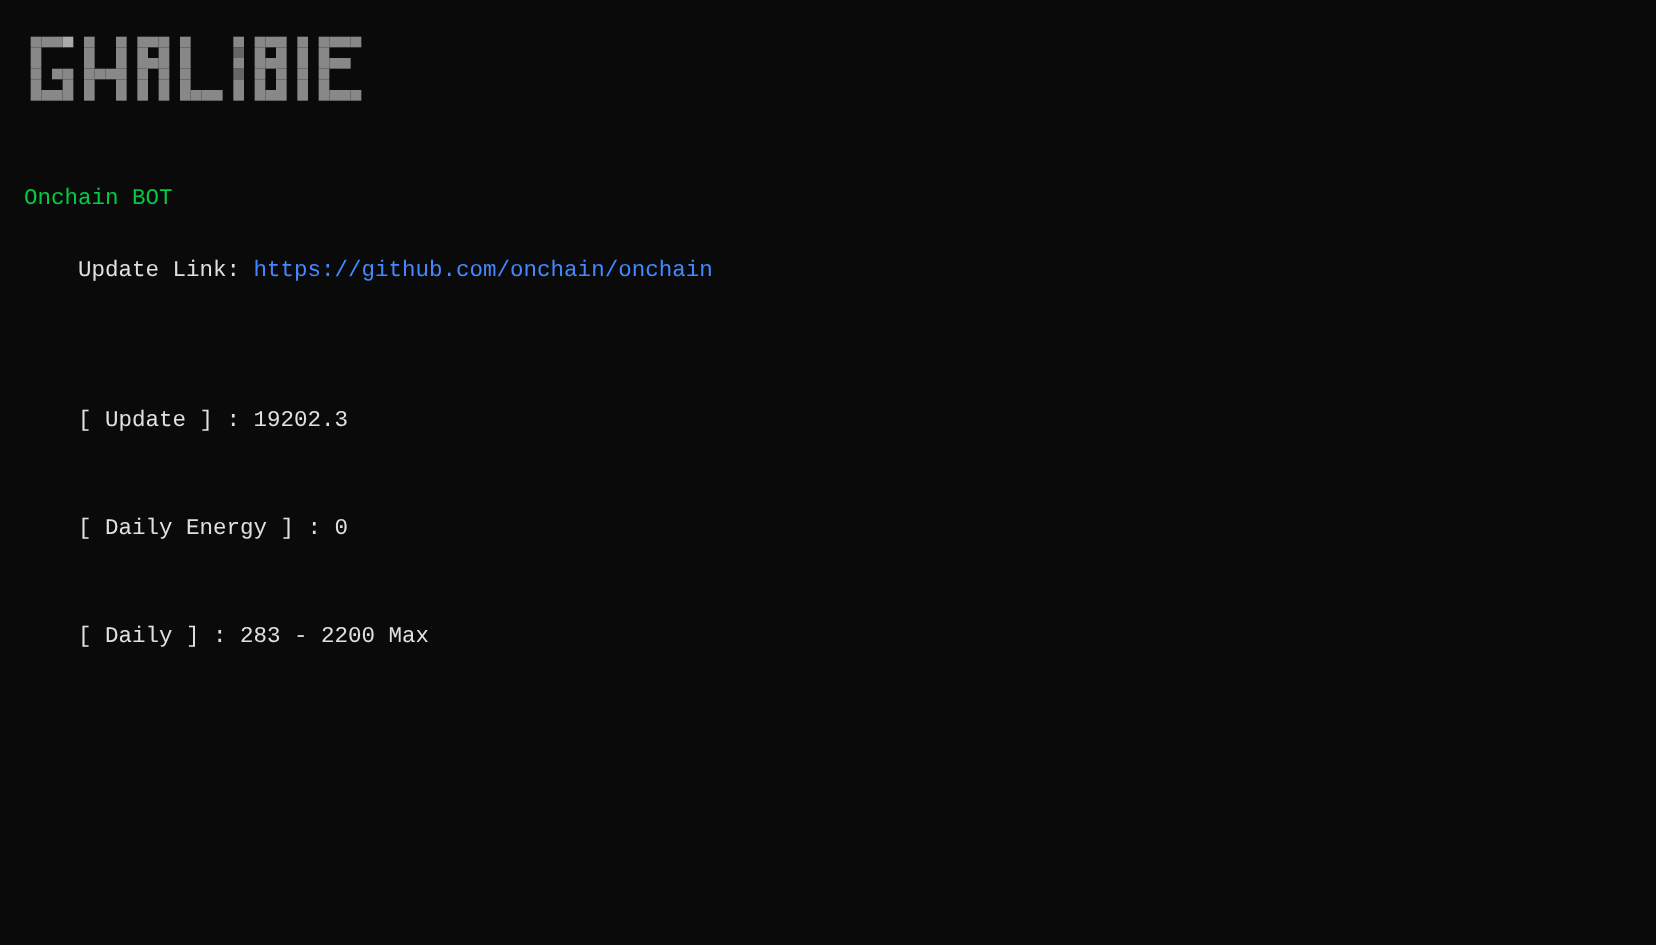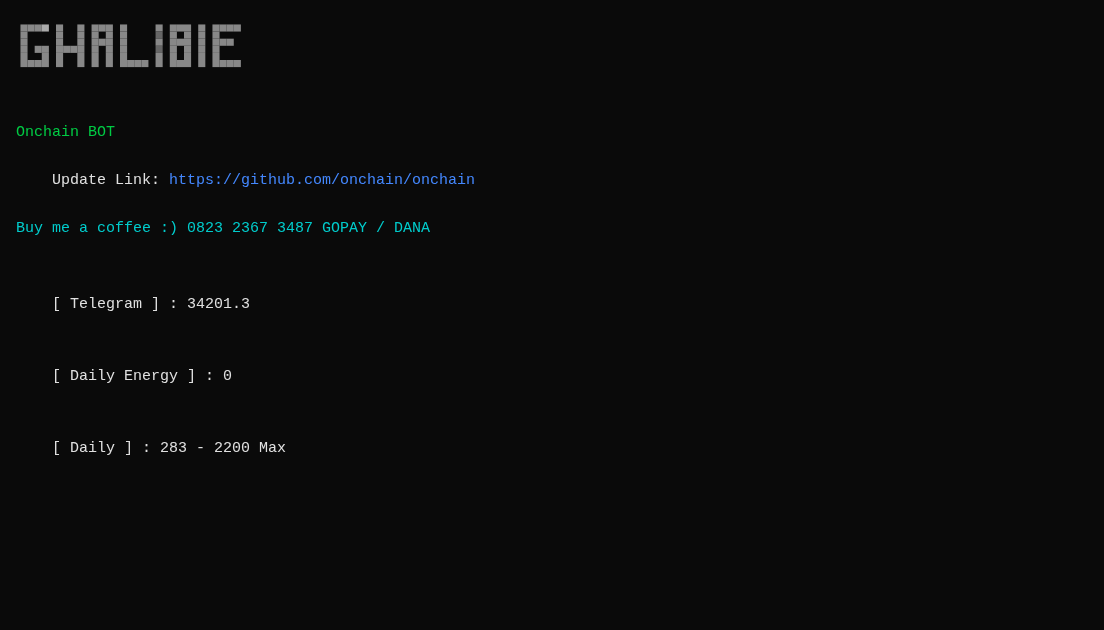--- a/index.html
+++ b/index.html
@@ -154,28 +154,27 @@
     <rect x="237" y="45" width="8" height="8" fill="#888"></rect>
     <rect x="245" y="45" width="8" height="8" fill="#888"></rect>
   </svg>
 </div>
 
 <div class="info-section">
   <div class="line line-green">Onchain BOT</div>
   <div class="line line-white">
     <span>Update Link: </span><span class="line-blue-link">https://github.com/onchain/onchain</span>
   </div>
-  <div class="line line-cyan">Buy me a coffee :) 0823 2367 3487 GOPAY / DANA</div>
 </div>
 
 <div class="divider"></div>
 
 <div class="stats-section">
   <div class="line line-white">
-    <span>[ </span><span>Telegram</span><span> ] : </span><span>34201.3</span>
+    <span>[ </span><span>Update</span><span> ] : </span><span>19202.3</span>
   </div>
   <div class="line line-white">
     <span>[ </span><span>Daily Energy</span><span> ] : </span><span>0</span>
   </div>
   <div class="line line-white">
     <span>[ </span><span>Daily</span><span> ] : </span><span>283 - 2200 Max</span>
   </div>
 
 </div>
 

